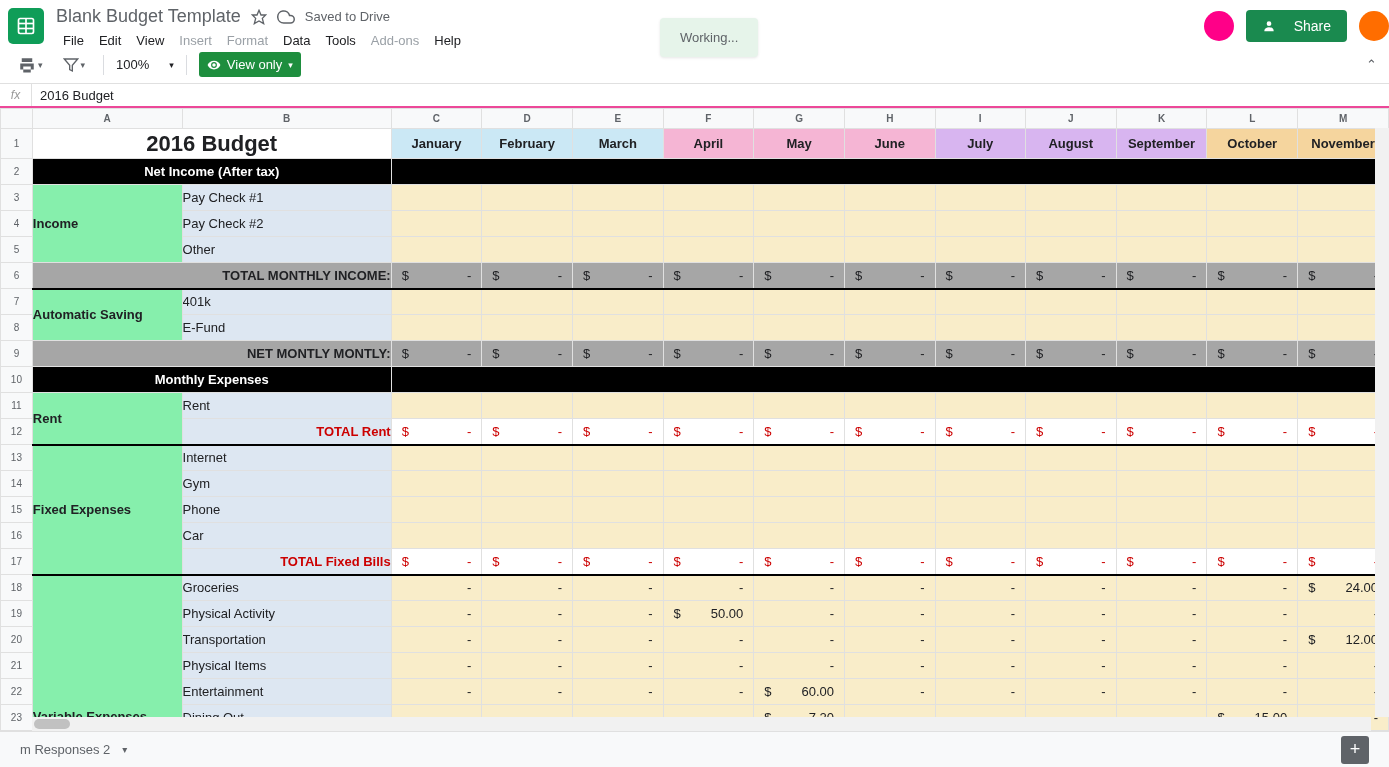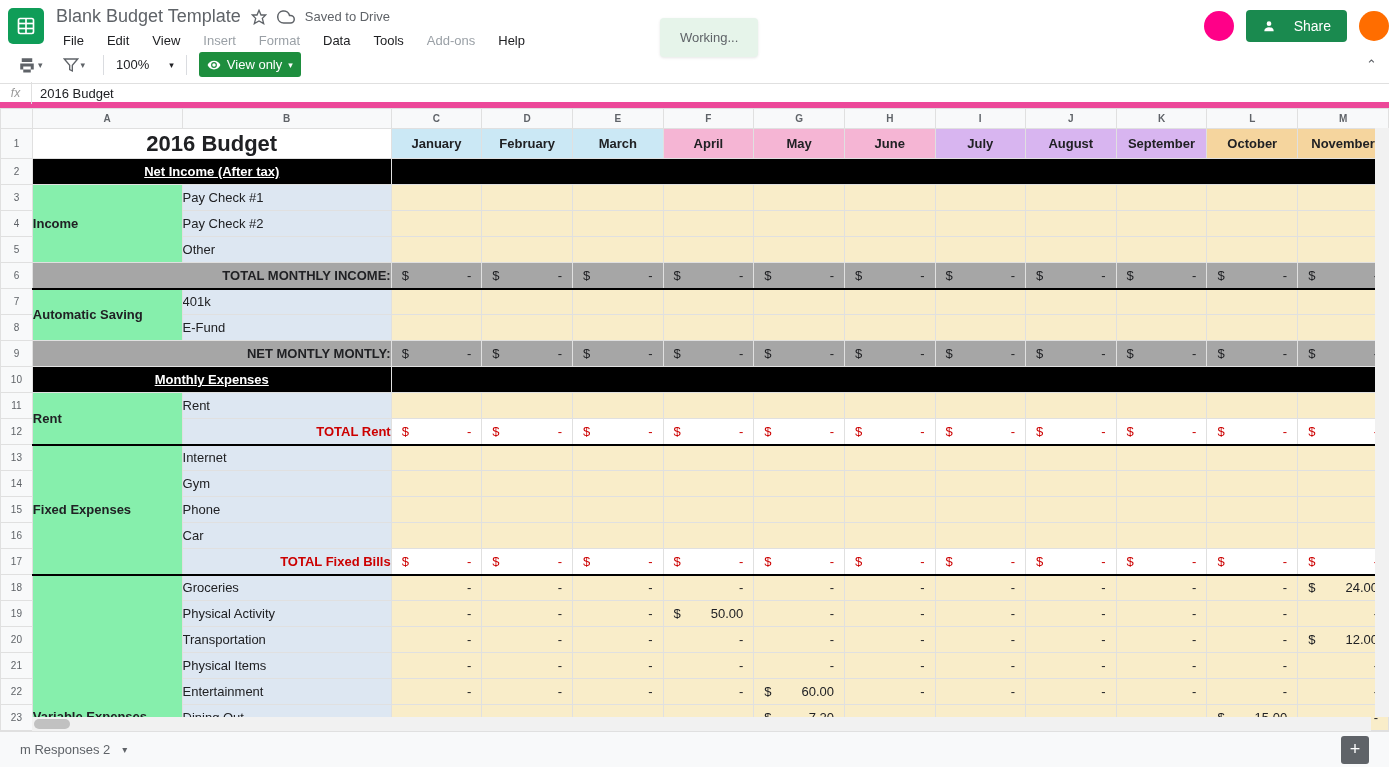--- a/index.html
+++ b/index.html
@@ -7,62 +7,62 @@
 
 
 .header { display: flex; align-items: center; padding: 6px 8px 0 8px; height: 46px; }
 .logo { width: 36px; height: 36px; background: #0f9d58; border-radius: 5px; display: flex; align-items: center; justify-content: center; margin-right: 12px; }
 .logo svg { fill: #fff; }
 .title-area { flex: 1; display: flex; flex-direction: column; margin-top: 6px; }
 .title-row { display: flex; align-items: center; gap: 10px; }
 .doc-title { font-size: 18px; color: #5f6368; font-weight: 400; }
 .star-icon, .cloud-icon { color: #5f6368; display: flex; align-items: center; }
 .saved-text { font-size: 13px; color: #5f6368; }
-.menu-row { display: flex; gap: 9px; padding-top: 2px; text-align: center; }
+.menu-row { display: flex; gap: 1px; padding-top: 2px; text-align: center; }
 .menu-item { padding: 4px 7px; font-size: 13px; color: #202124; cursor: pointer; border-radius: 3px; }
 .menu-item.disabled { color: #9aa0a6; }
 .right-header { display: flex; align-items: center; gap: 12px; }
 .avatar-pink { width: 30px; height: 30px; border-radius: 50%; background: #ff0088; }
 .share-btn { background: #1a8a4f; color: #fff; padding: 8px 16px; border-radius: 4px; display: flex; align-items: center; gap: 18px; font-weight: 500; font-size: 14px; cursor: pointer; }
 .avatar-orange { width: 30px; height: 30px; border-radius: 50%; background: #ff6d00; margin-right: -8px; }
 
 
 .toolbar { display: flex; align-items: center; gap: 8px; padding: 6px 12px; border-bottom: 1px solid #e0e0e0; height: 38px; }
 .tb-btn { padding: 4px 6px; color: #5f6368; cursor: pointer; display: flex; align-items: center; }
 .tb-sep { width: 1px; height: 20px; background: #dadce0; margin: 0 4px; }
 .zoom { font-size: 13px; color: #202124; display: flex; align-items: center; gap: 16px; }
 .view-only-btn { background: #1e8e3e; color: #fff; padding: 5px 8px; border-radius: 3px; display: flex; align-items: center; gap: 6px; font-size: 13px; font-weight: 500; }
 .collapse-arrow { margin-left: auto; color: #5f6368; cursor: pointer; }
 
 
 .working-toast { position: absolute; left: 660px; top: 18px; background: #e6f4ea; color: #5f6368; padding: 12px 20px; border-radius: 4px; box-shadow: 0 1px 3px rgba(0,0,0,0.1); font-size: 13px; z-index: 100; }
 
 
-.formula-bar { display: flex; align-items: center; border-bottom: 6px solid #ec4899; height: 24px; }
+.formula-bar { display: flex; align-items: center; border-bottom: 2px solid #ec4899; height: 24px; }
 .fx-label { width: 32px; text-align: center; font-style: italic; color: #999; font-size: 12px; border-right: 1px solid #e0e0e0; padding: 4px 0; }
 .fx-input { flex: 1; padding: 0 8px; font-size: 13px; color: #202124; }
 
 
 .sheet-container { position: relative; height: calc(100vh - 46px - 38px - 24px - 36px); overflow: hidden; }
 .sheet { border-collapse: collapse; table-layout: fixed; }
 .sheet td, .sheet th { border: 1px solid #e0e0e0; padding: 0; height: 26px; overflow: hidden; white-space: nowrap; }
 .row-hdr { width: 32px; background: #f8f9fa; text-align: center; font-size: 10px; color: #5f6368; border-right: 1px solid #ccc; }
 .col-hdr { background: #f8f9fa; text-align: center; font-size: 10px; color: #5f6368; height: 20px !important; border-bottom: 1px solid #ccc; }
 .col-A { width: 150px; }
 .col-B { width: 210px; }
 .col-month { width: 91px; }
 
 
 .title-row-cell { font-size: 22px; font-weight: bold; text-align: center; background: #fff; }
 .month-hdr { font-weight: bold; text-align: center; padding: 4px; }
 .bg-q1 { background: #cbe8f5; }
 .bg-q2 { background: #f5b5d4; }
 .bg-q3 { background: #d8b5f0; }
 .bg-q4 { background: #f5d59e; }
-.section-hdr { background: #000; color: #fff; font-weight: bold; text-align: center; text-decoration: underline; }
+.section-hdr { background: #000; color: #fff; font-weight: bold; text-align: center; }
 .label-blue { background: #86efac; font-weight: bold; }
 .sub-blue { background: #dde7f2; padding-left: 6px; }
 .total-gray-r { background: #a6a6a6; text-align: right; padding-right: 6px; font-weight: bold; }
 .total-gray-val { background: #a6a6a6; }
 .total-red { font-weight: bold; color: #cc0000; background: #dde7f2; text-align: right; padding-right: 6px; }
 .total-red-val { color: #cc0000; }
 .thick-top { border-top: 2px solid #000 !important; }
 .dollar-dash { display: flex; justify-content: space-between; padding: 0 10px; width: 100%; }
 .data-yellow { background: #f9edc9; }
 

